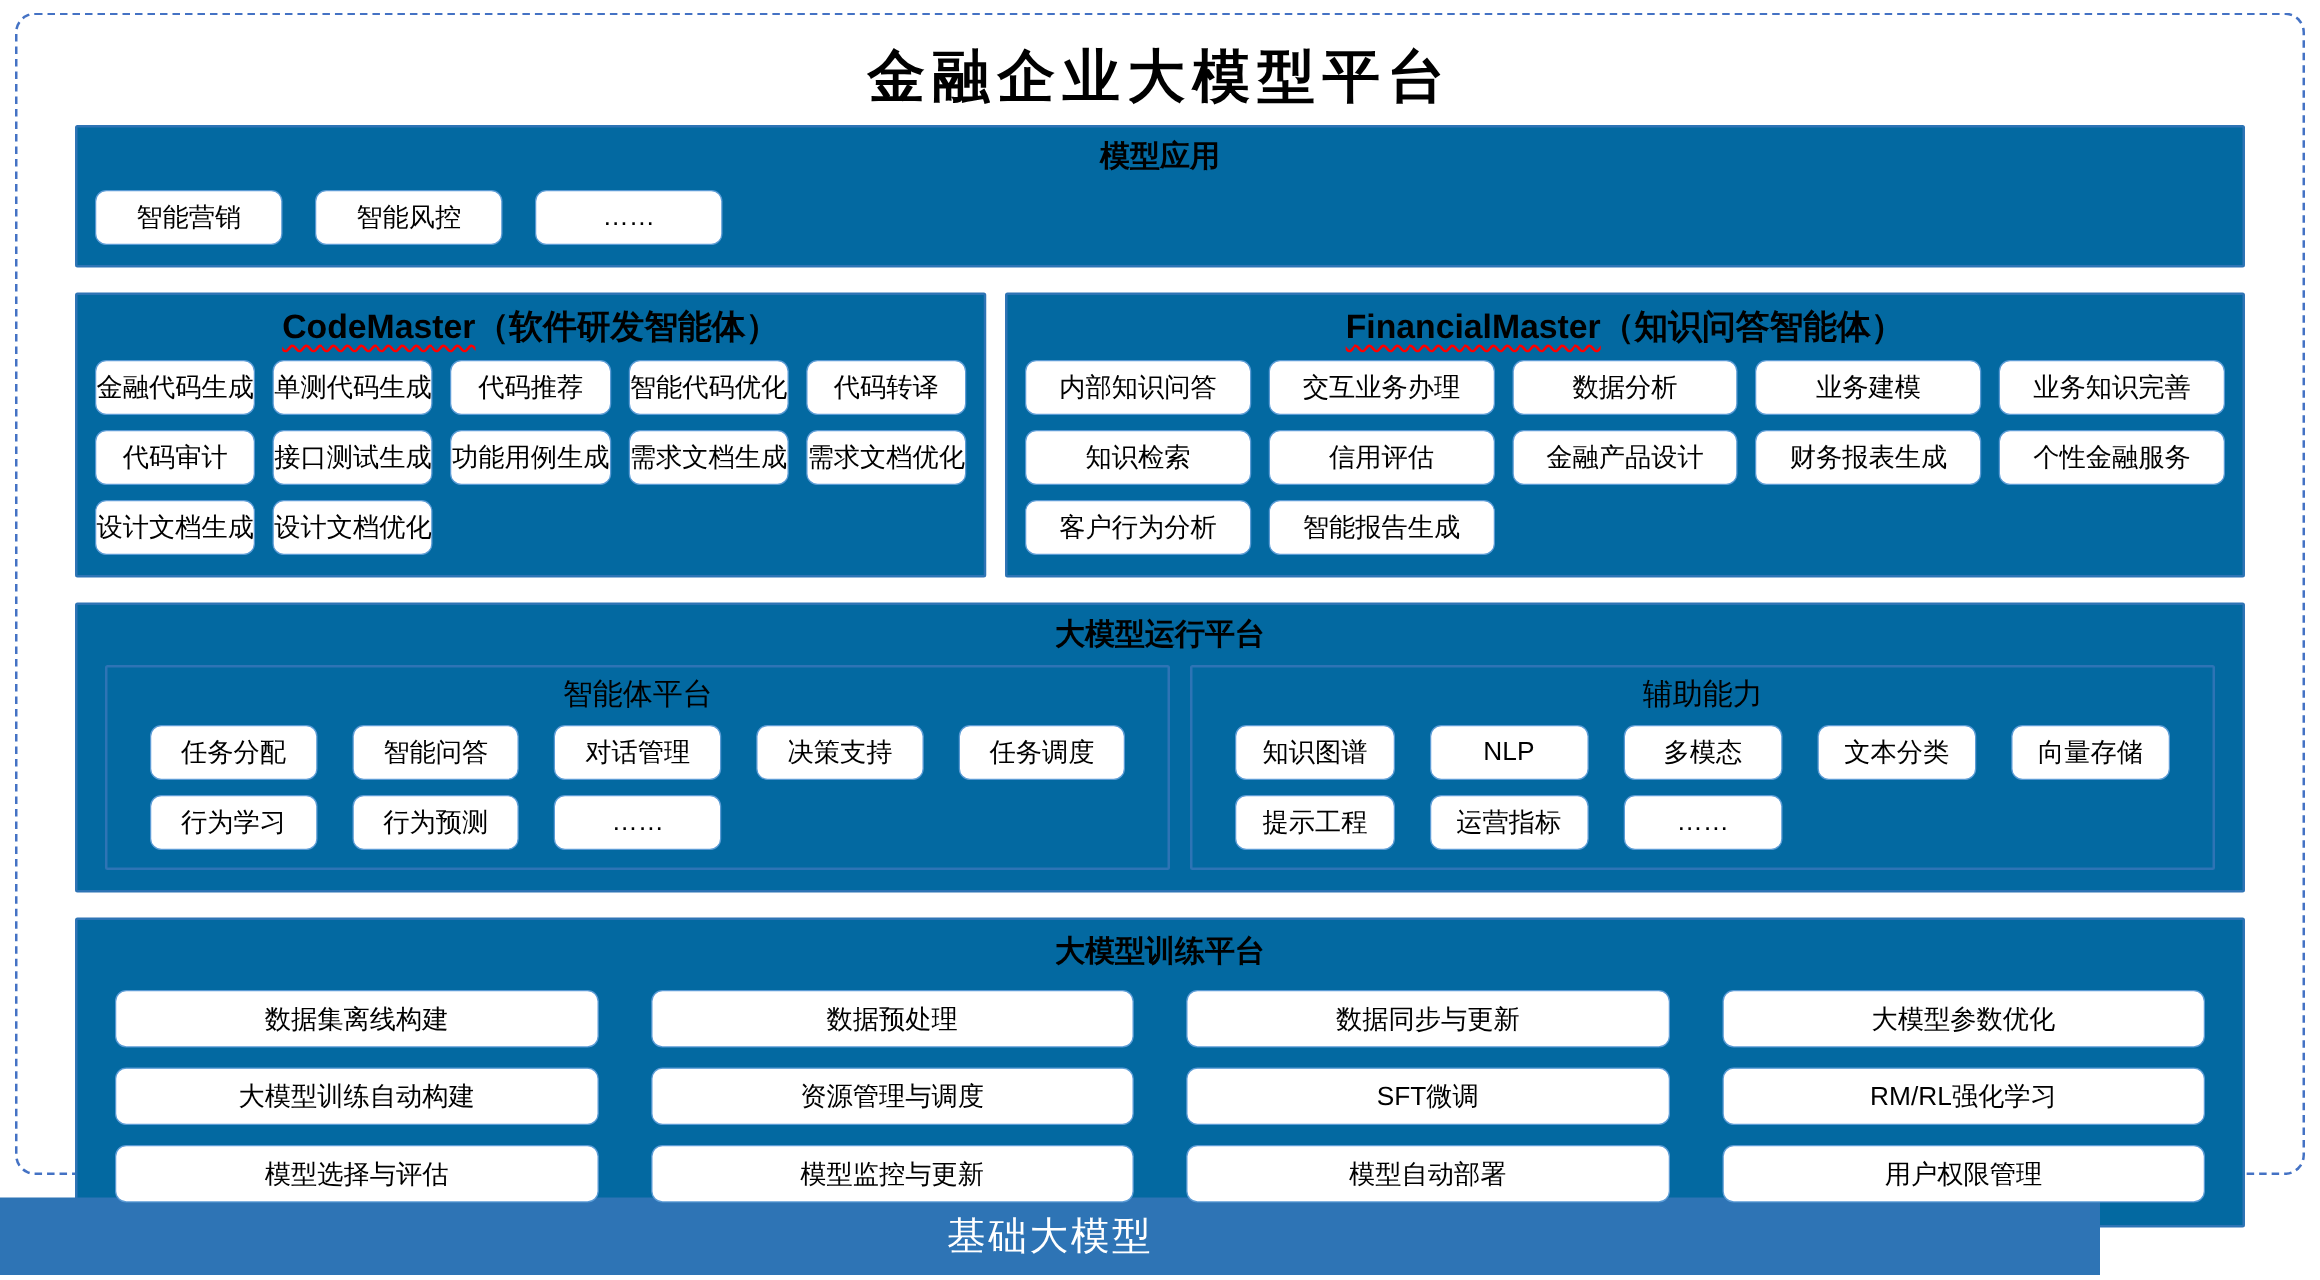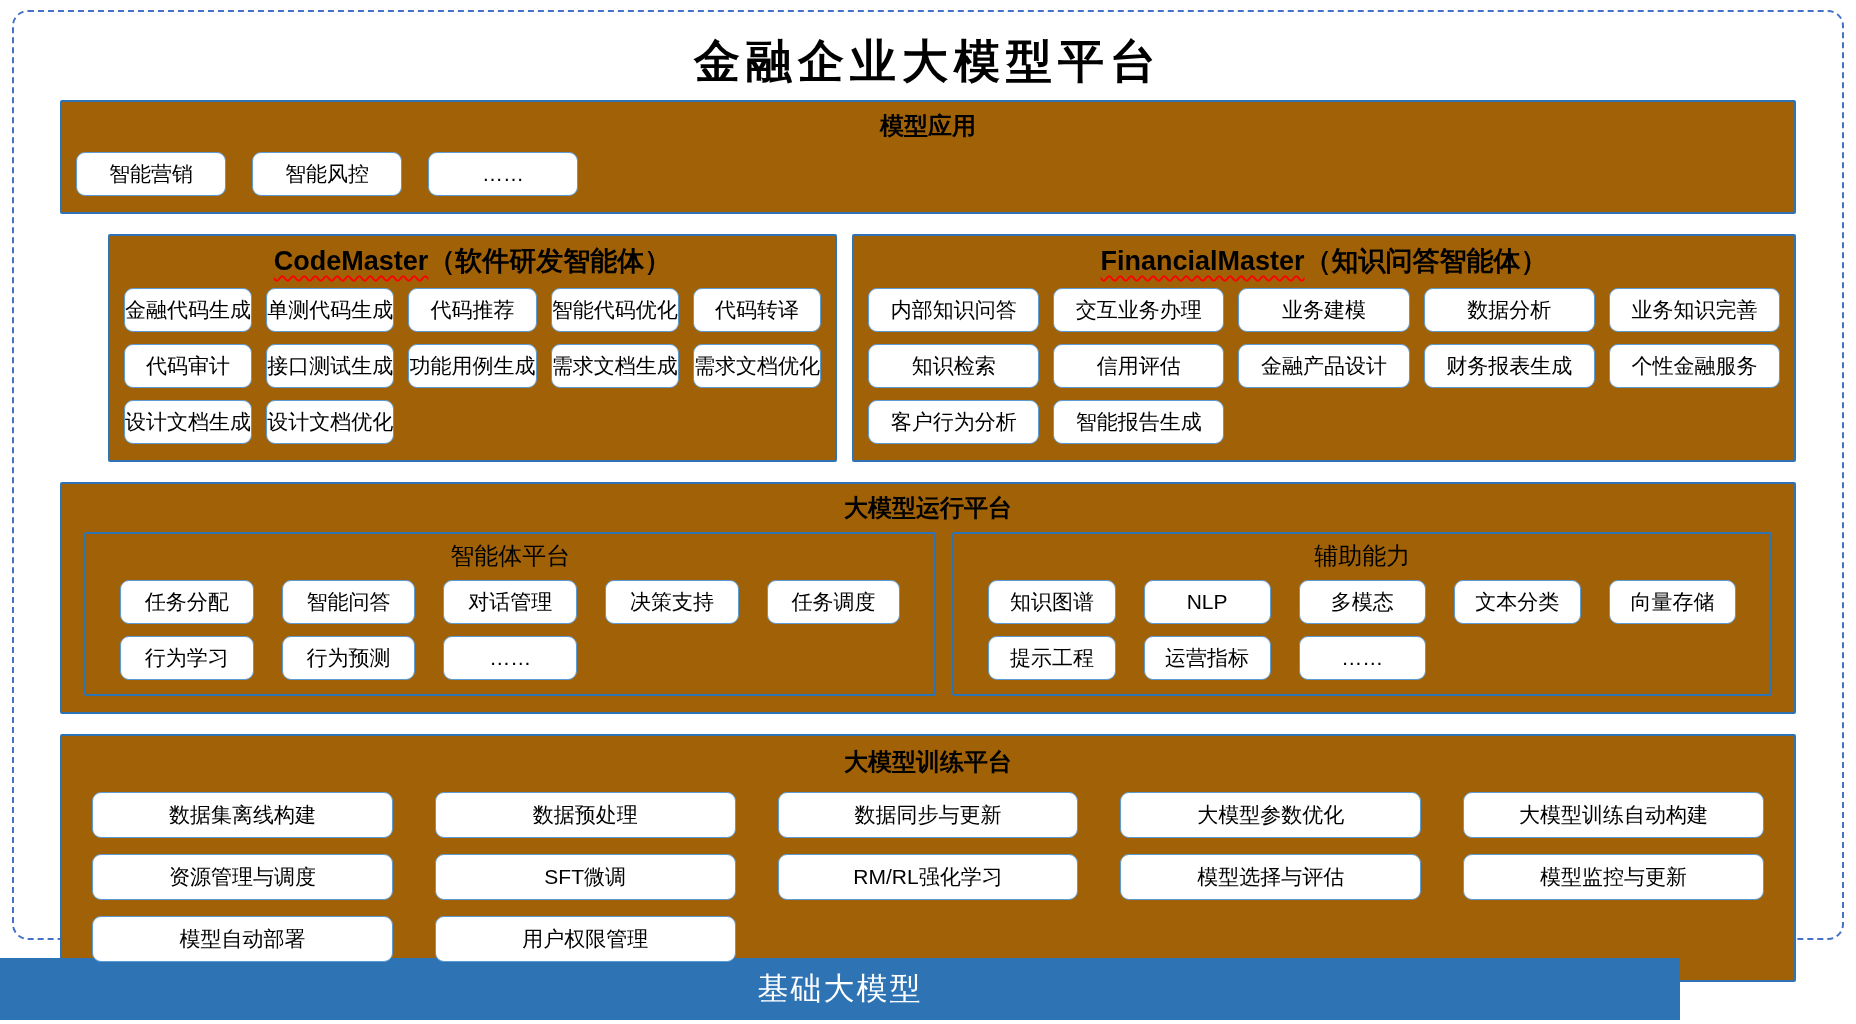--- a/index.html
+++ b/index.html
@@ -12,62 +12,62 @@
     margin: 10px 12px 0 12px; height: 930px;
     border: 2px dashed #4472C4; border-radius: 16px;
     padding: 0 0 8px 0;
   }
   .main-title {
     margin: 16px 0 6px 0; text-align: center;
     font-family: "DejaVu Serif", "Liberation Serif", serif;
     font-size: 46px; line-height: 66px; font-weight: 700; letter-spacing: 6px;
   }
   .sec {
-    margin: 0 46px; border: 2px solid #2E74B5; background: #a16207;
+    margin: 0 46px; border: 2px solid #2E74B5; background: #0369a1;
     border-radius: 2px;
   }
   .sec-title {
     text-align: center; font-weight: 700; font-size: 24px; line-height: 32px;
   }
   .item {
     border: 1.5px solid #5B9BD5; border-radius: 9px; background: #fff;
     display: flex; align-items: center; justify-content: center;
     font-size: 21px; height: 44px; text-align: center; padding: 0 6px;
     white-space: nowrap; overflow: hidden;
   }
   
   .sec-app { margin-top: 6px; padding: 8px 12px 16px 12px; }
   .app-row { display: flex; gap: 26px; margin-top: 10px; padding: 0 2px; }
   .app-main { flex: 0 0 51%; font-weight: 700; font-size: 22px; }
   .app-small { flex: 0 0 150px; }
   
   .agents-row { display: flex; gap: 15px; margin: 20px 46px 0 46px; }
   .agent { margin: 0; padding: 6px 14px 16px 14px; }
-  .agent-left  { flex: 0 0 42%; margin-left: 48px; }
+  .agent-left  { flex: 0 0 42%; }
   .agent-right { flex: 1; }
   .agent-title { text-align: center; font-weight: 700; font-size: 27px; line-height: 38px; }
   .agent-title .en {
     text-decoration: underline; text-decoration-style: wavy;
     text-decoration-color: #FF0000; text-decoration-thickness: 2px;
     text-underline-offset: 5px;
   }
   .grid { display: grid; margin-top: 8px; }
   .cols-4 { grid-template-columns: repeat(5, 1fr); gap: 12px 14px; }
   .grid .item { height: 44px; }
   
   .sec-runtime { margin-top: 20px; padding: 8px 22px 16px 22px; }
   .runtime-row { display: flex; gap: 16px; margin-top: 8px; justify-content: flex-end; }
   .sub-box { border: 2px solid #2E74B5; border-radius: 2px; padding: 6px 34px 14px 34px; }
   .sub-left { flex: 0 0 50.5%; }
   .sub-right { flex: 1; }
   .sub-title { text-align: center; font-size: 24px; line-height: 32px; font-weight: 400; }
   .runtime-grid { gap: 12px 28px; }
   
   .sec-training { margin-top: 20px; padding: 10px 30px 18px 30px; }
-  .cols-6 { grid-template-columns: repeat(5, 1fr); gap: 16px 42px; margin-top: 14px; }
+  .cols-6 { grid-template-columns: repeat(4, 1fr); gap: 16px 42px; margin-top: 14px; }
   .cols-6 .item { height: 46px; }
   
   .base-bar {
     margin-top: 18px; height: 62px; width: 1680px; background: #2E74B5;
     display: flex; align-items: center; justify-content: center;
     color: #ffffff; font-size: 31px; letter-spacing: 2px;
   }
 </style>
 </head>
 <body>
@@ -106,22 +106,22 @@
         </div>
     </section>
 
     <section class="sec agent agent-right">
       <div class="agent-title">
         <span class="en">FinancialMaster</span><span>（知识问答智能体）</span>
       </div>
       <div class="grid cols-4">
           <div class="item">内部知识问答</div>
           <div class="item">交互业务办理</div>
+          <div class="item">数据分析</div>
           <div class="item">业务建模</div>
-          <div class="item">数据分析</div>
           <div class="item">业务知识完善</div>
           <div class="item">知识检索</div>
           <div class="item">信用评估</div>
           <div class="item">金融产品设计</div>
           <div class="item">财务报表生成</div>
           <div class="item">个性金融服务</div>
           <div class="item">客户行为分析</div>
           <div class="item">智能报告生成</div>
         </div>
     </section>

